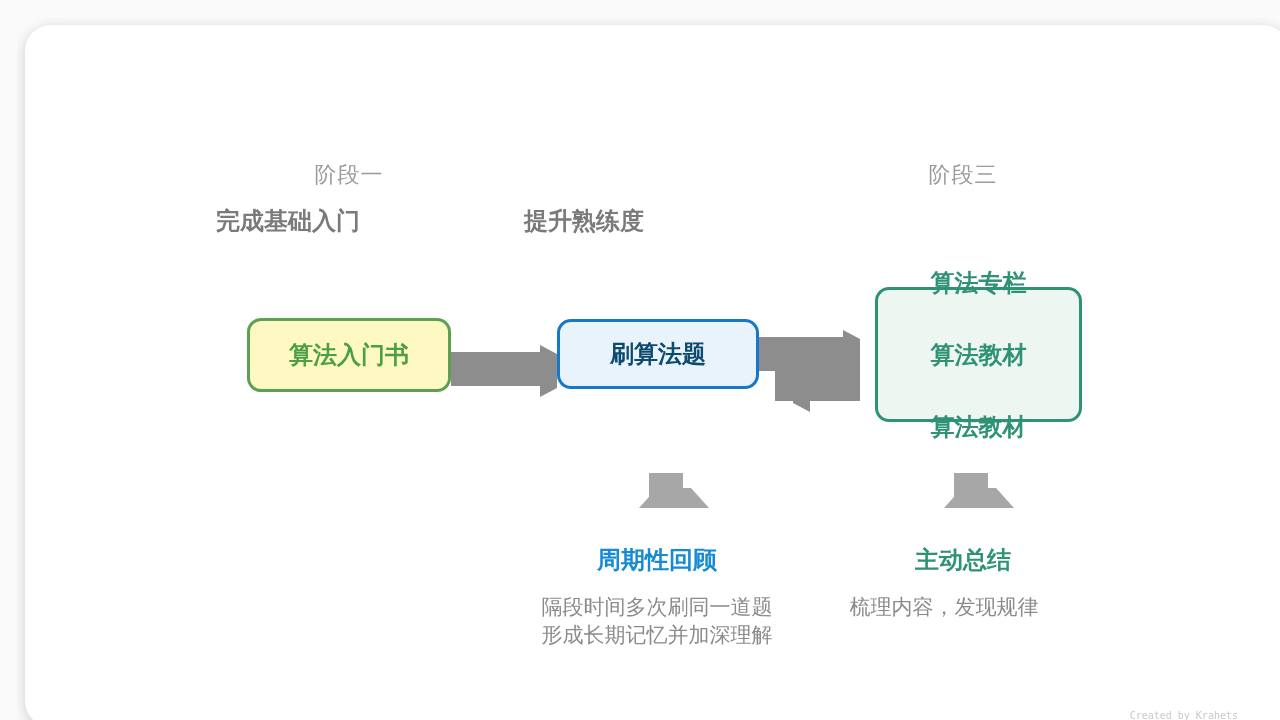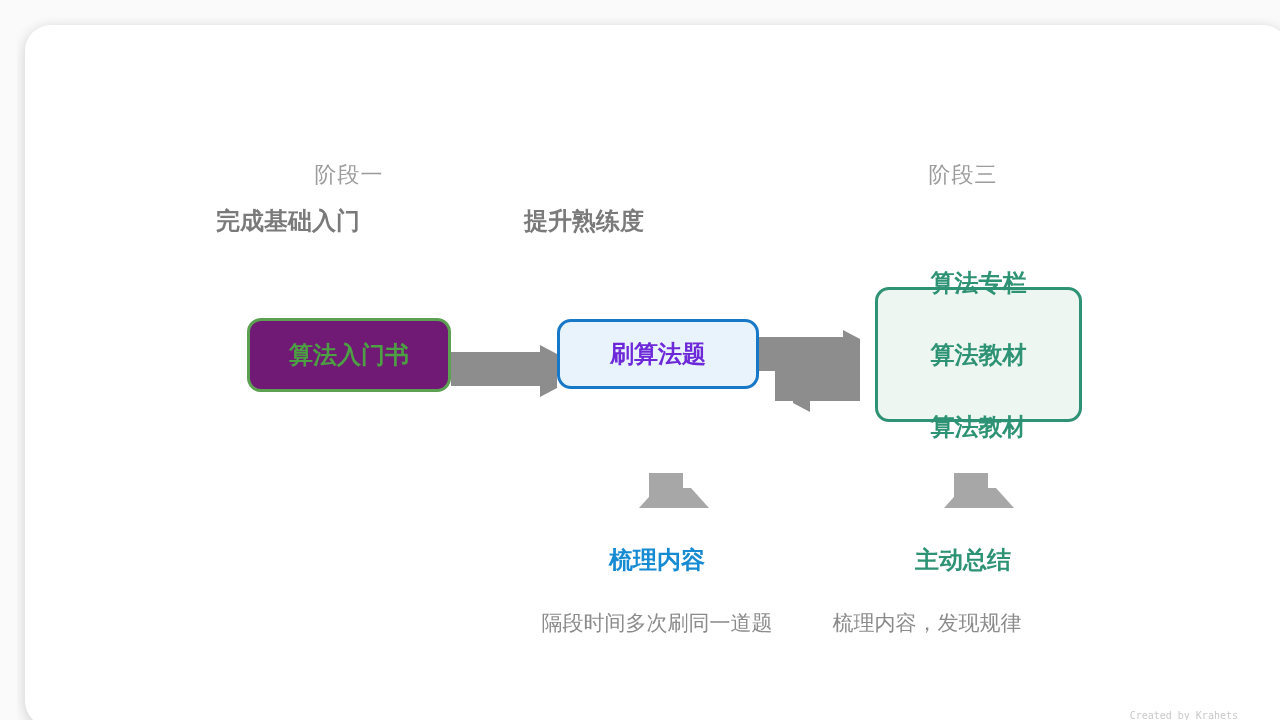--- a/index.html
+++ b/index.html
@@ -28,23 +28,23 @@
   }
   .col1 { left:182px; } .col2 { left:490px; } .col3 { left:796px; }
 
   
   .node {
     position:absolute; border-radius:14px; border:3px solid;
     display:flex; flex-direction:column; align-items:center; justify-content:center;
     font-size:24px; font-weight:bold;
   }
   .node-green { left:230px; top:301px; width:204px; height:74px;
-    border-color:#5ca052; background:#701a75; color:#4c9f43; }
+    border-color:#5ca052; background:#fef9c3; color:#4c9f43; }
   .node-blue  { left:540px; top:302px; width:202px; height:70px;
-    border-color:#1778c8; background:#e9f3fb; color:#6d28d9; }
+    border-color:#1778c8; background:#e9f3fb; color:#0c4a6e; }
   .node-teal  { left:843px; top:270px; width:207px; height:135px;
     border-color:#2e9274; background:#eef6f2; color:#2e9274;margin-left:15px; }
   .node-teal .nline { line-height:38px; }
 
   
   .arrow-line { position:absolute; height:5px; background:#8d8d8d; }
   .arrow-head-right {
     position:absolute; width:0; height:0;
     border-top:9px solid transparent; border-bottom:9px solid transparent;
     border-left:17px solid #8d8d8d;
@@ -67,22 +67,22 @@
   .anno-title {
     position:absolute; top:510px; width:300px; text-align:center;
     font-size:24px; font-weight:bold;
   }
   .anno-title.blue { color:#168ad2; }
   .anno-title.teal { color:#2e9274;font-family:Liberation Serif, serif; }
   .anno-line {
     position:absolute; width:340px; text-align:center;
     font-size:21px; color:#8b8b8b;
   }
-  .a2 { left:470px; } .a3 { left:740px; }
-  .row1 { top:559px;margin-top:16px; } .row2 { top:587px; }
+  .a2 { left:470px; } .a3 { left:757px; }
+  .row1 { top:559px; } .row2 { top:587px; }
 
   .footer {
     position:absolute; top:676px; right:42px;
     font-family:"DejaVu Sans Mono","Liberation Mono",monospace;
     font-size:10px; color:#c9c9c9;
   }
 </style>
 </head>
 <body>
 
@@ -113,20 +113,21 @@
   <div class="arrow-head-right" style="left:826px; top:313px;"></div>
 
   <div class="arrow-line" style="left:758px; top:350px; width:85px;"></div>
   <div class="arrow-head-left" style="left:742px; top:343px;"></div>
 
   <div class="up-tri" style="left:622px; top:437px;"></div>
   <div class="up-stem" style="left:632px; top:456px;"></div>
   <div class="up-tri" style="left:927px; top:437px;"></div>
   <div class="up-stem" style="left:937px; top:456px;"></div>
 
-  <div class="anno-title blue col2">梳理内容</div>
+  <div class="anno-title blue col2">周期性回顾</div>
   <div class="anno-line a2 row1">隔段时间多次刷同一道题</div>
+  <div class="anno-line a2 row2">形成长期记忆并加深理解</div>
 
   <div class="anno-title teal col3">主动总结</div>
   <div class="anno-line a3 row1">梳理内容，发现规律</div>
 
   <div class="footer">Created by Krahets</div>
 </div>
 
 </body></html>

